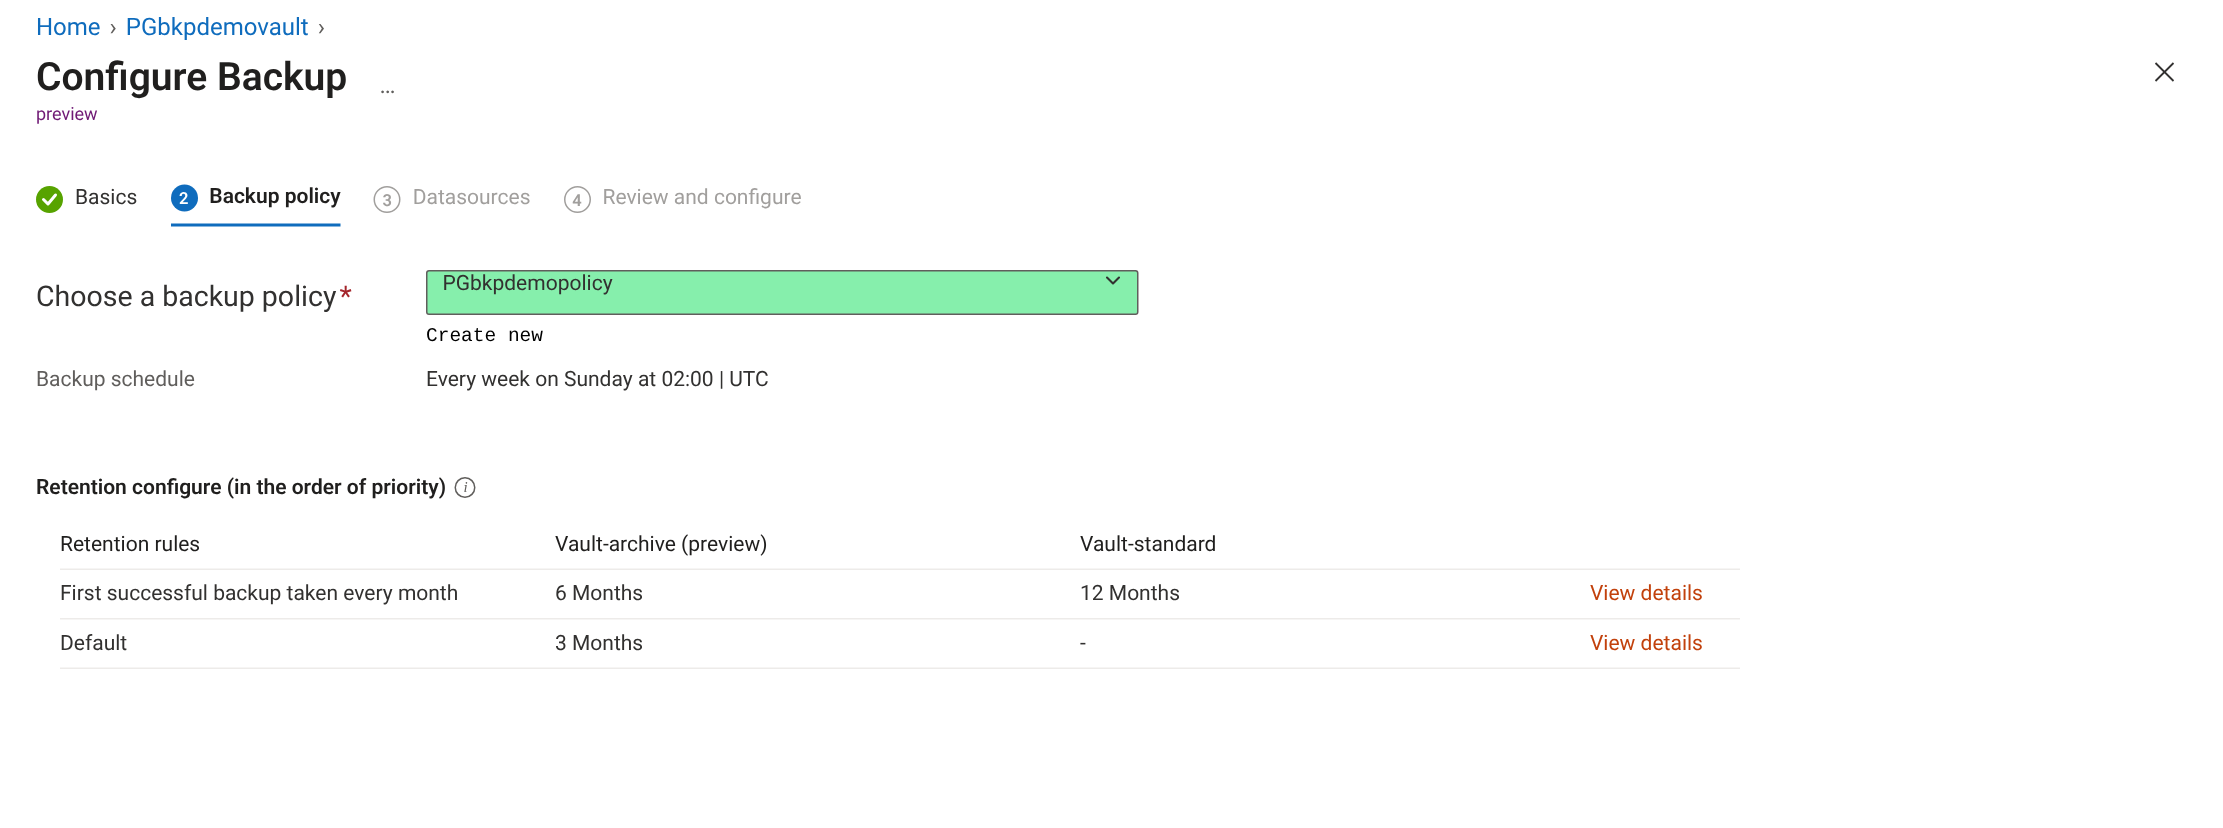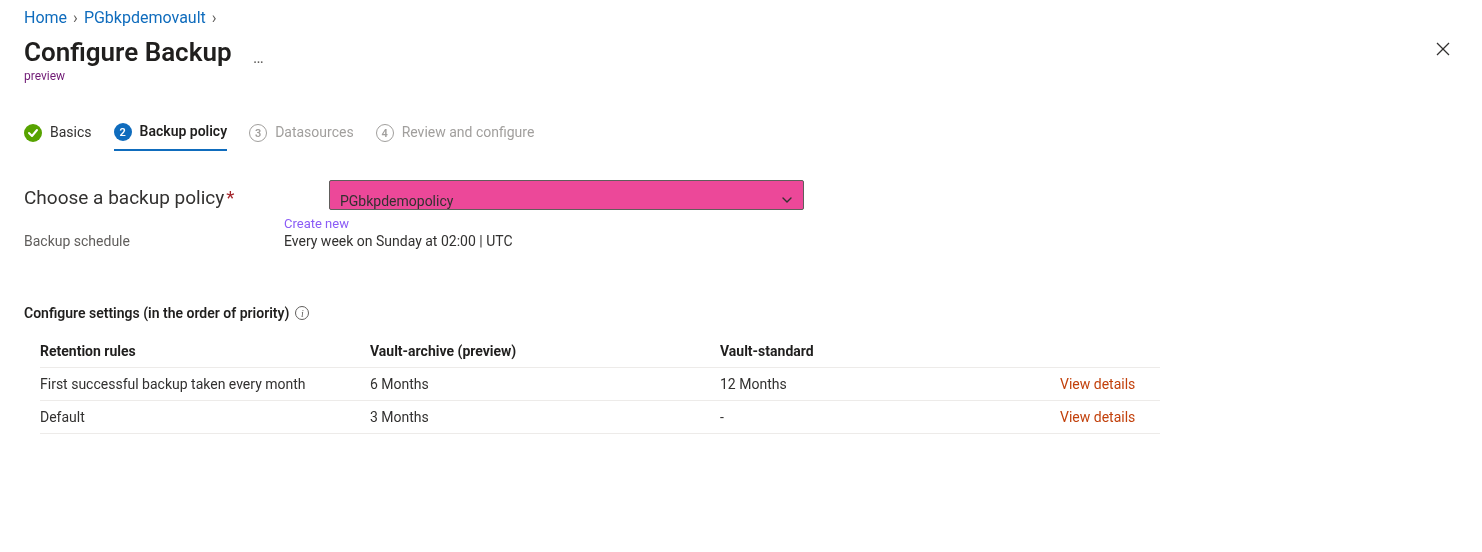--- a/index.html
+++ b/index.html
@@ -137,48 +137,48 @@
     .field-control {
       display: flex;
       flex-direction: column;
     }
     .select-box {
       width: 475px;
       height: 30px;
       border: 1px solid #605e5c;
       border-radius: 2px;
       display: flex;
-      align-items: flex-end;
+      align-items: flex-start;
       justify-content: space-between;
       padding: 0 10px;
       font-size: 14px;
       color: #323130;
       cursor: pointer;
-      background: #ec4899;
-      margin-left: 45px;
+      background: #86efac;
     }
     .chevron svg {
       width: 12px;
       height: 12px;
     }
     .create-link {
-      color: #8b5cf6;
+      color: #000000;
       font-size: 13px;
       margin-top: 6px;
       cursor: pointer;
       text-decoration: none;
+      font-family: Liberation Mono, monospace;
     }
     .section-heading {
       font-size: 14px;
       color: #605e5c;
       margin-top: 70px;
     }
     .detail-row {
       display: flex;
-      margin-top: 2px;
+      margin-top: 14px;
       align-items: center;
     }
     .detail-label {
       width: 260px;
       font-size: 14px;
       color: #605e5c;
     }
     .detail-value {
       font-size: 14px;
       color: #323130;
@@ -211,21 +211,21 @@
       margin-left: 16px;
       width: 1120px;
     }
     .rt-header, .rt-row {
       display: grid;
       grid-template-columns: 330px 350px 340px 120px;
       align-items: center;
       padding: 8px 0;
     }
     .rt-header {
-      font-weight: 700;
+      font-weight: 400;
       color: #201f1e;
       border-bottom: 1px solid #edebe9;
     }
     .rt-row {
       border-bottom: 1px solid #edebe9;
       font-size: 14px;
       color: #323130;
     }
     .view-link {
       color: #c2410c;
@@ -297,21 +297,21 @@
       <a class="create-link">Create new</a>
     </div>
   </div>
 
   <div class="detail-row">
     <div class="detail-label">Backup schedule</div>
     <div class="detail-value">Every week on Sunday at 02:00 | UTC</div>
   </div>
 
   <div class="retention-heading">
-    <span>Configure settings (in the order of priority)</span>
+    <span>Retention configure (in the order of priority)</span>
     <span class="info-icon">i</span>
   </div>
 
   <div class="retention-table">
     <div class="rt-header">
       <div>Retention rules</div>
       <div>Vault-archive (preview)</div>
       <div>Vault-standard</div>
       <div></div>
     </div>

